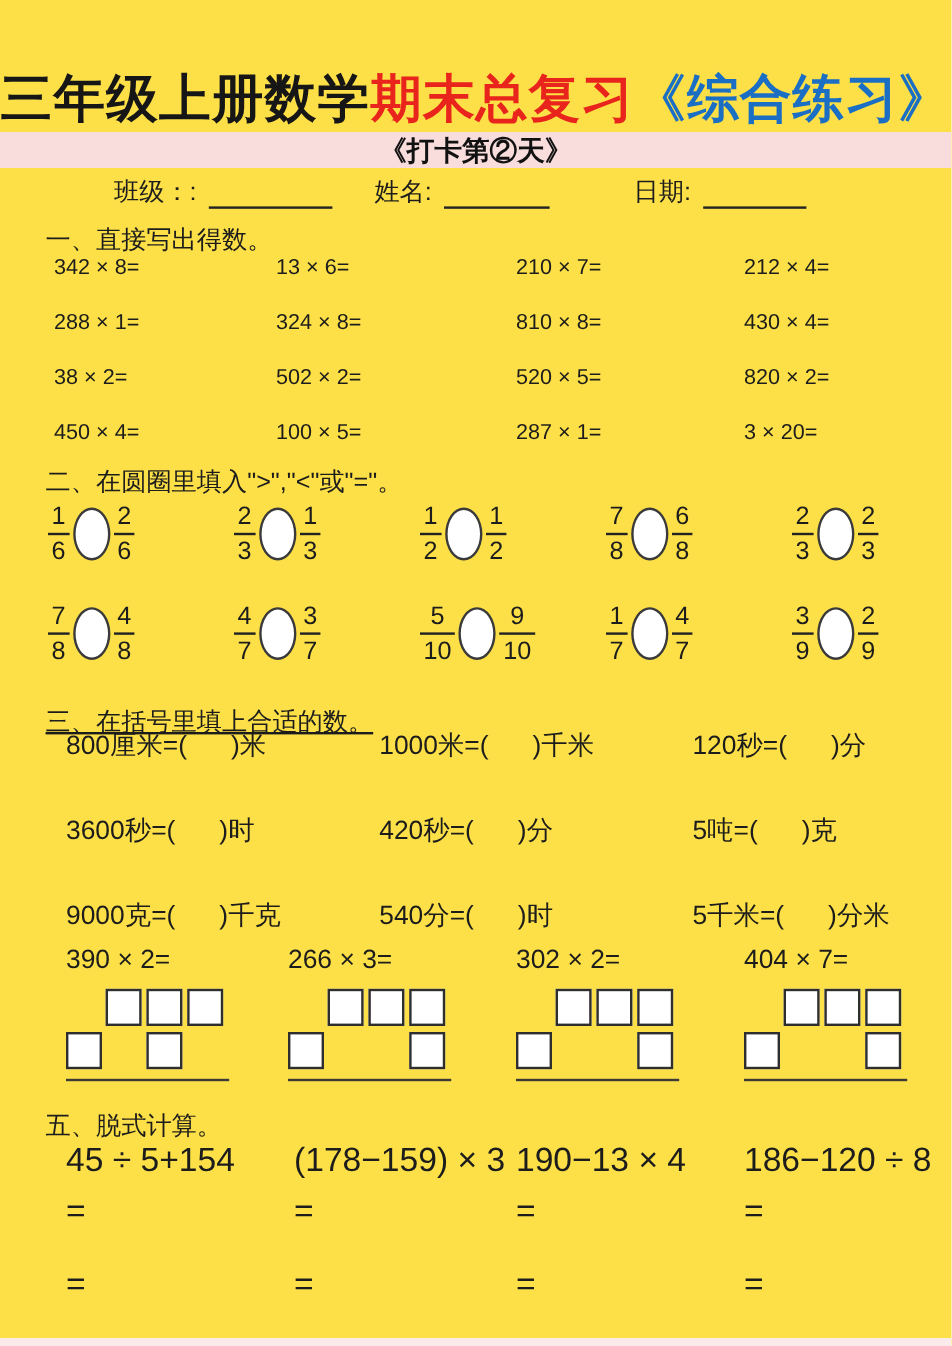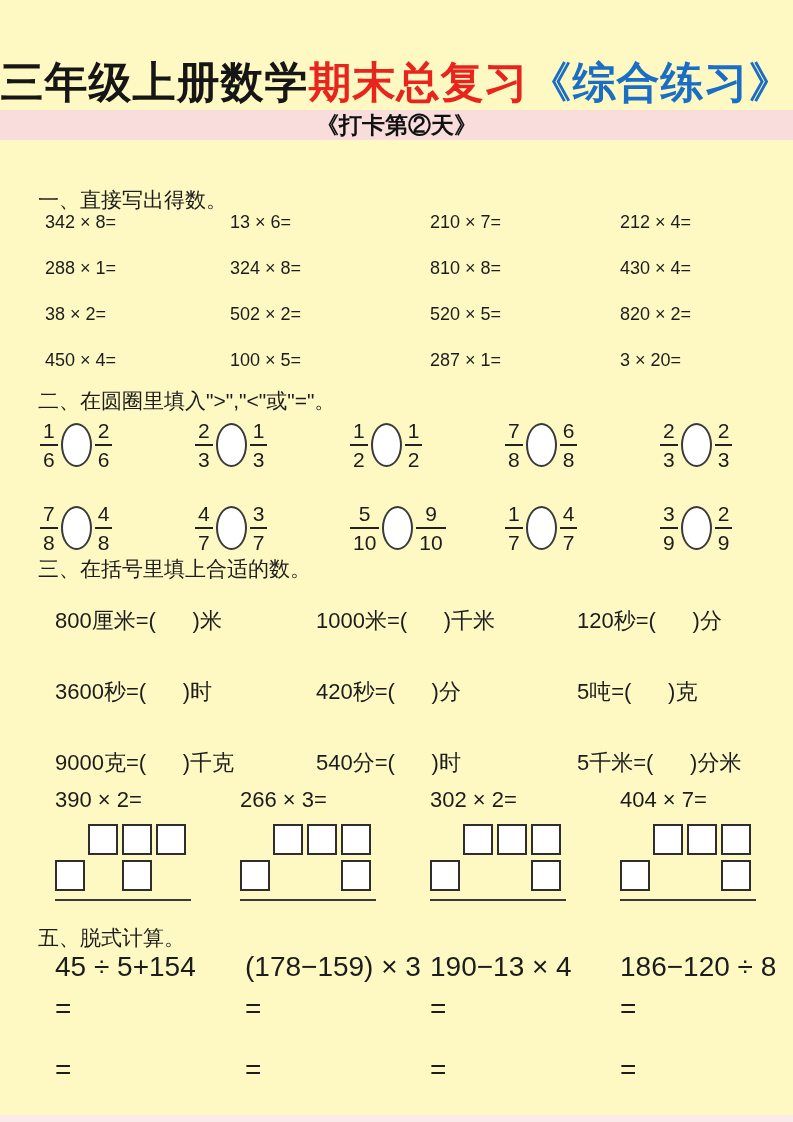--- a/index.html
+++ b/index.html
@@ -1,20 +1,20 @@
 <!DOCTYPE html>
 <html><head>
 <meta charset="utf-8">
 <style>
   * { margin: 0; padding: 0; box-sizing: border-box; }
   html, body { background: #ffffff; }
   .page {
     position: relative;
     width: 793px; height: 1122px;
-    background: #fef9c3;
+    background: #fde047;
     font-family: "Liberation Sans", sans-serif;
     color: #1c1c1c;
     overflow: hidden;
     margin: 0 auto;
     padding-left: 12px;
   }
   
   .title {
     position: absolute; top: 54px; left: 0; width: 100%;
     text-align: center; font-size: 43px; font-weight: bold;
@@ -39,21 +39,21 @@
   .field.f-class { left: 95px; }
   .field.f-name  { left: 312px; }
   .field.f-date  { left: 528px; }
   .uline {
     display: inline-block; height: 24px; border-bottom: 2px solid #222;
     margin-left: 10px;
   }
   .uline.w1 { width: 103px; } .uline.w2 { width: 88px; } .uline.w3 { width: 86px; }
   
   .sec-heading { position: absolute; left: 38px; font-size: 21px; color: #1c1c1c; }
-  .h1 { top: 186px; } .h2 { top: 387px; } .h3 { top: 555px; } .h4 { top: 757px; } .h5 { top: 924px; }
+  .h1 { top: 186px; } .h2 { top: 387px; } .h3 { top: 587px; text-decoration: underline; } .h4 { top: 757px; } .h5 { top: 924px; }
   
   .grid-s1 {
     position: absolute; top: 212px; left: 45px;
     display: grid; grid-template-columns: 185px 200px 190px 1fr;
     grid-auto-rows: 46px; width: 720px; font-size: 18px;
   }
   .grid-s1 .prob { white-space: nowrap; }
   
   .frac-row { position: absolute; left: 40px; width: 730px; display: flex; }
   .frac-row.r1 { top: 420px; } .frac-row.r2 { top: 503px; }
@@ -111,20 +111,34 @@
 <div class="page">
 
   <div class="title">
     <span class="t-black">三年级上册数学</span><span class="t-red">期末总复习</span><span class="t-blue">《综合练习》</span>
   </div>
 
   <div class="banner">
     <span>《打卡第②天》</span>
   </div>
 
+  <div class="fields">
+    <div class="field f-class">
+      <span>班级：:</span>
+      <span class="uline w1"></span>
+    </div>
+    <div class="field f-name">
+      <span>姓名:</span>
+      <span class="uline w2"></span>
+    </div>
+    <div class="field f-date">
+      <span>日期:</span>
+      <span class="uline w3"></span>
+    </div>
+  </div>
 
   <div class="sec-heading h1">一、直接写出得数。</div>
   <div class="grid-s1">
     <span class="prob">342 × 8=</span>
     <span class="prob">13 × 6=</span>
     <span class="prob">210 × 7=</span>
     <span class="prob">212 × 4=</span>
     <span class="prob">288 × 1=</span>
     <span class="prob">324 × 8=</span>
     <span class="prob">810 × 8=</span>

